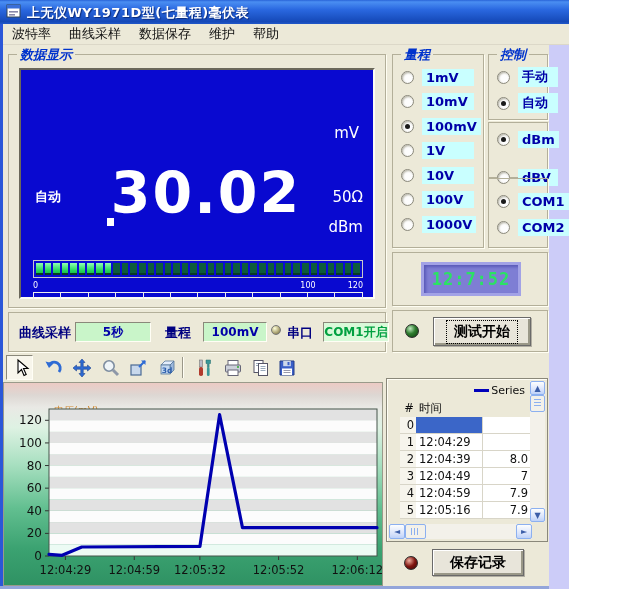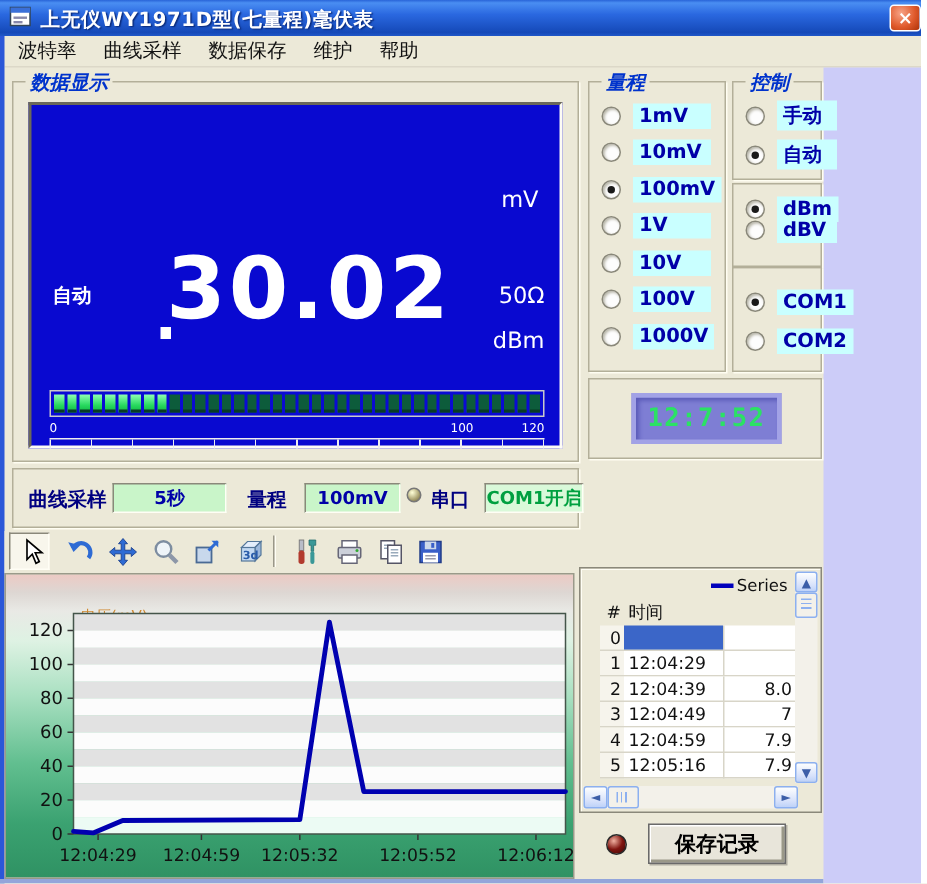--- a/index.html
+++ b/index.html
@@ -1,17 +1,17 @@
 <!DOCTYPE html>
 <html><head>
 <meta charset="utf-8">
 <style>
   * { margin:0; padding:0; box-sizing:border-box; }
   body { font-family:"DejaVu Sans","Liberation Sans",sans-serif; background:#fff; }
-  #window { position:relative; width:614px; height:589px; background:#ece9d8; overflow:hidden; }
+  #window { position:relative; width:569px; height:589px; background:#ece9d8; overflow:hidden; }
 
   
   #titlebar { position:absolute; left:0; top:0; width:618px; height:24px;
     background:linear-gradient(180deg,#2964d8 0%,#4a8ef2 8%,#2a68e0 40%,#1549b8 90%,#2057c8 100%); }
   #app-icon { position:absolute; left:6px; top:4px; width:16px; height:16px; }
   #title-text { position:absolute; left:27px; top:4px; color:#fff; font-weight:bold; font-size:13px;
     text-shadow:1px 1px 1px #0a2a7a; letter-spacing:0.5px; }
   #close-btn { position:absolute; right:4px; top:3px; width:21px; height:18px; border:1px solid #fff; border-radius:3px;
     background:radial-gradient(circle at 35% 30%,#f7a488 0%,#e05a2c 55%,#ad3208 100%);
     color:#fff; font-weight:bold; font-size:12px; text-align:center; line-height:16px; cursor:pointer; }
@@ -250,21 +250,21 @@
           <span class="chip narrow">自动</span>
         </div>
       </div>
   </div>
   <div class="groupbox" style="left:488px;top:122px;width:60px;height:56px;">
     <div id="ctrl-unit">
         <div class="radio-row" style="top: 6px;">
           <span class="radio sel"></span>
           <span class="chip narrow">dBm</span>
         </div>
-        <div class="radio-row" style="top: 20px;">
+        <div class="radio-row" style="top: 44px;">
           <span class="radio"></span>
           <span class="chip narrow">dBV</span>
         </div>
       </div>
   </div>
   <div class="groupbox" style="left:488px;top:178px;width:60px;height:70px;">
     <div id="ctrl-port">
         <div class="radio-row" style="top: 12px;">
           <span class="radio sel"></span>
           <span class="chip narrow">COM1</span>
@@ -273,20 +273,26 @@
           <span class="radio"></span>
           <span class="chip narrow">COM2</span>
         </div>
       </div>
   </div>
 
   <div class="groupbox" style="left:392px;top:252px;width:156px;height:54px;">
     <div id="clock">12:7:52</div>
   </div>
 
+  <div class="groupbox" style="left:392px;top:310px;width:156px;height:42px;">
+    <div class="led led-green" style="left:12px;top:13px;width:14px;height:14px;"></div>
+    <div class="btn3d" style="left:40px;top:6px;width:98px;height:29px;">
+      <span class="btn-focus">测试开始</span>
+    </div>
+  </div>
 
   <div class="groupbox" style="left:8px;top:312px;width:378px;height:40px;">
     <span class="stat-label" style="left:10px;top:11px;">曲线采样</span>
     <span class="stat-field" style="left:66px;top:9px;width:76px;height:20px;">5秒</span>
     <span class="stat-label" style="left:156px;top:11px;">量程</span>
     <span class="stat-field" style="left:194px;top:9px;width:64px;height:20px;">100mV</span>
     <span class="led led-gray" style="left:262px;top:12px;width:10px;height:10px;"></span>
     <span class="stat-label" style="left:278px;top:11px;">串口</span>
     <span class="stat-field green" style="left:314px;top:9px;width:66px;height:20px;">COM1开启</span>
   </div>

